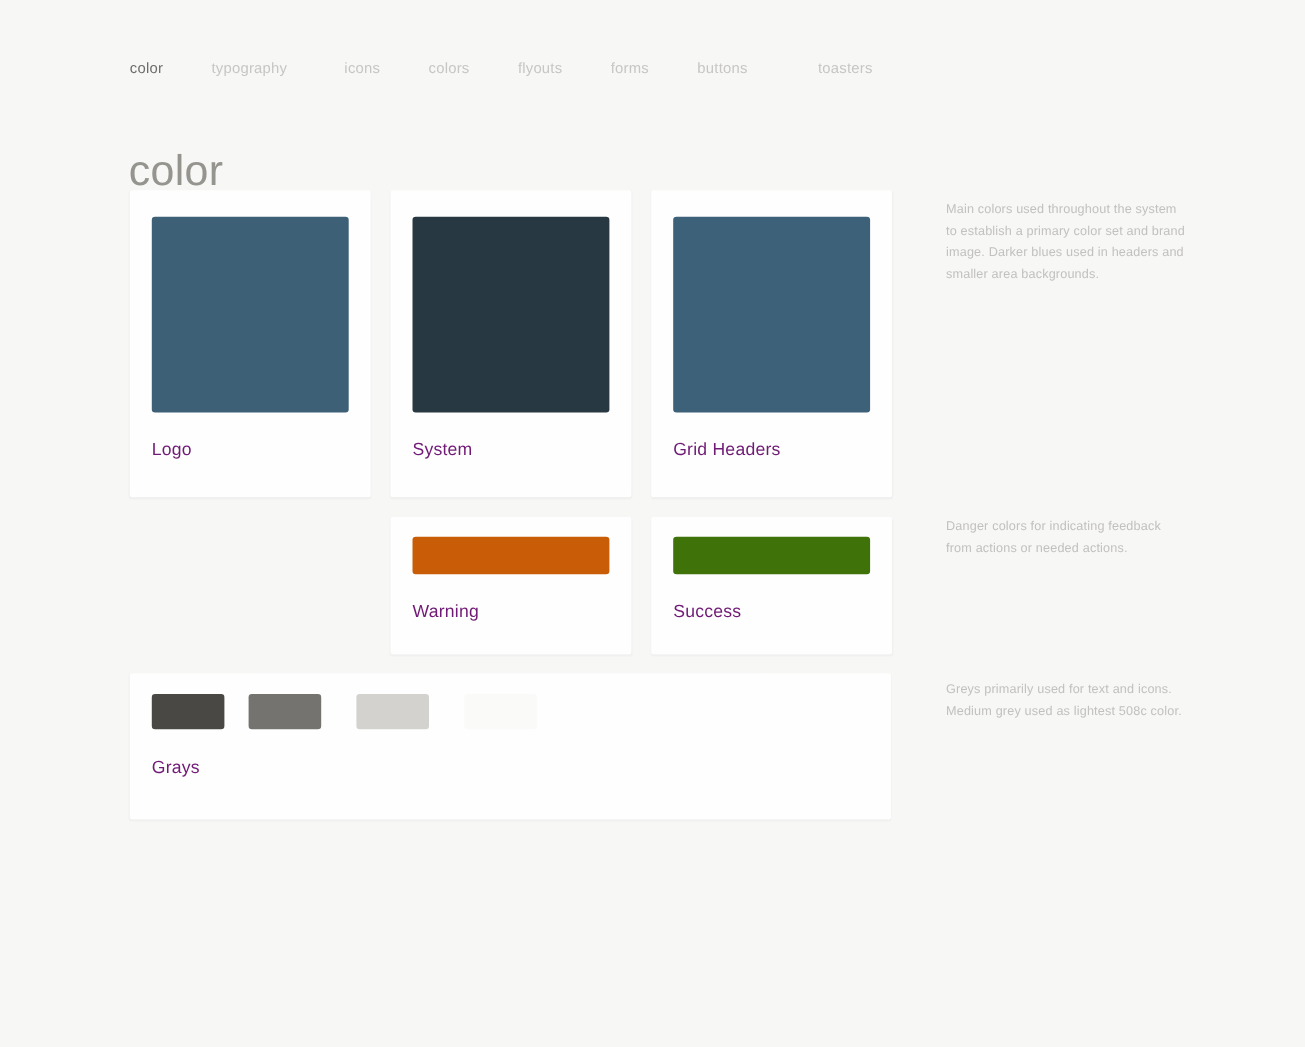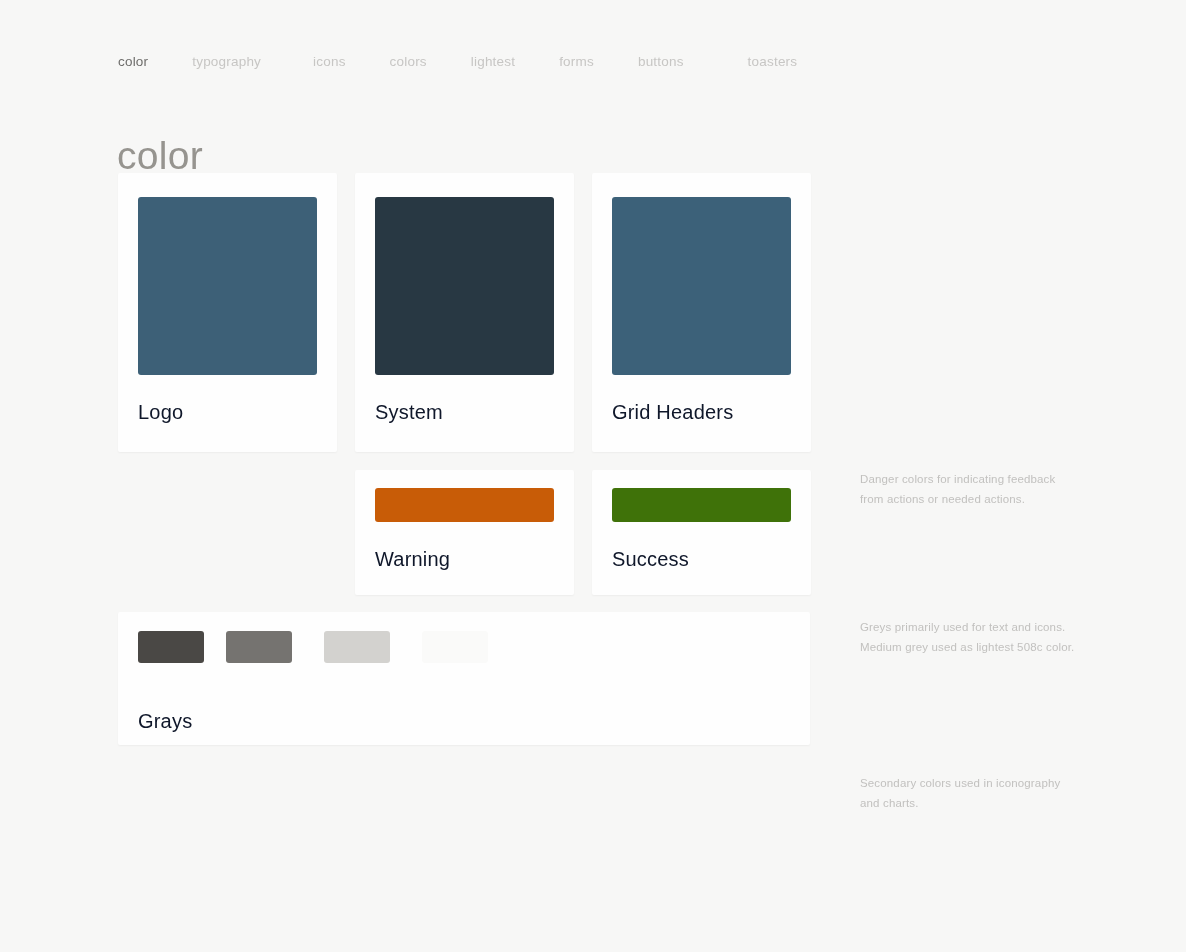--- a/index.html
+++ b/index.html
@@ -62,22 +62,22 @@
     box-shadow: 0 1px 2px rgba(0,0,0,0.045);
   }
 
   .swatch {
     position: absolute;
     border-radius: 3px;
   }
 
   .card-label {
     position: absolute;
-    font-size: 20px;
-    color: #0f172a;
+    font-size: 16px;
+    color: #701a75;
     letter-spacing: 0.2px;
     white-space: nowrap;
   }
 
   
   .card-primary { top: 173px; width: 219px; height: 279px; }
   .card-primary .swatch { left: 20px; top: 24px; width: 179px; height: 178px; }
   .card-primary .card-label { left: 20px; top: 400px; }
 
   
@@ -102,21 +102,21 @@
 </head>
 <body style="background: rgb(247, 247, 246);">
 
 <div class="sheet">
 
   <nav class="topnav">
     <span class="navitem active">color</span>
     <span class="navitem wide">typography</span>
     <span class="navitem">icons</span>
     <span class="navitem">colors</span>
-    <span class="navitem">lightest</span>
+    <span class="navitem">flyouts</span>
     <span class="navitem">forms</span>
     <span class="navitem">buttons</span>
     <span class="navitem">toasters</span>
   </nav>
 
   <h1 class="page-title">color</h1>
 
   <div class="card card-primary" style="left: 118px; background: rgb(254, 254, 254);">
     <div class="swatch" style="background: rgb(61, 96, 119);"></div>
     <div class="card-label" style="top:228px;">Logo</div>
@@ -125,40 +125,40 @@
   <div class="card card-primary" style="left: 355px; background: rgb(254, 254, 254);">
     <div class="swatch" style="background: rgb(40, 56, 67);"></div>
     <div class="card-label" style="top:228px;text-align:center;">System</div>
   </div>
 
   <div class="card card-primary" style="left: 592px; background: rgb(254, 254, 254);">
     <div class="swatch" style="background: rgb(60, 97, 121);"></div>
     <div class="card-label" style="top:228px;">Grid Headers</div>
   </div>
 
+  <div class="desc" style="top:182px;">Main colors used throughout the system to establish a primary color set and brand image. Darker blues used in headers and smaller area backgrounds.</div>
 
 
   <div class="card card-signal" style="left: 355px; background: rgb(254, 254, 254); text-decoration: underline;">
     <div class="swatch" style="background: rgb(200, 92, 7);"></div>
     <div class="card-label" style="top:78px;">Warning</div>
   </div>
 
   <div class="card card-signal" style="left: 592px; background: rgb(254, 254, 254);">
     <div class="swatch" style="background: rgb(63, 114, 9);"></div>
     <div class="card-label" style="top:78px;">Success</div>
   </div>
 
   <div class="desc" style="top:470px;">Danger colors for indicating feedback from actions or needed actions.</div>
 
   <div class="card card-wide" style="left: 118px; top: 612px; background: rgb(254, 254, 254);">
     <div class="swatch" style="left: 20px; top: 19px; width: 66px; height: 32px; background: rgb(74, 72, 69);"></div>
     <div class="swatch" style="left: 108px; top: 19px; width: 66px; height: 32px; background: rgb(117, 115, 112);"></div>
     <div class="swatch" style="left: 206px; top: 19px; width: 66px; height: 32px; background: rgb(211, 210, 207);"></div>
     <div class="swatch" style="left: 304px; top: 19px; width: 66px; height: 32px; background: rgb(250, 250, 249);"></div>
-    <div class="card-label" style="top:78px;margin-top:20px;">Grays</div>
+    <div class="card-label" style="top:78px;">Grays</div>
   </div>
 
   <div class="desc" style="top:618px;">Greys primarily used for text and icons. Medium grey used as lightest 508c color.</div>
 
 
-  <div class="desc" style="top:774px;">Secondary colors used in iconography and charts.</div>
 
 </div>
 
 </body></html>

